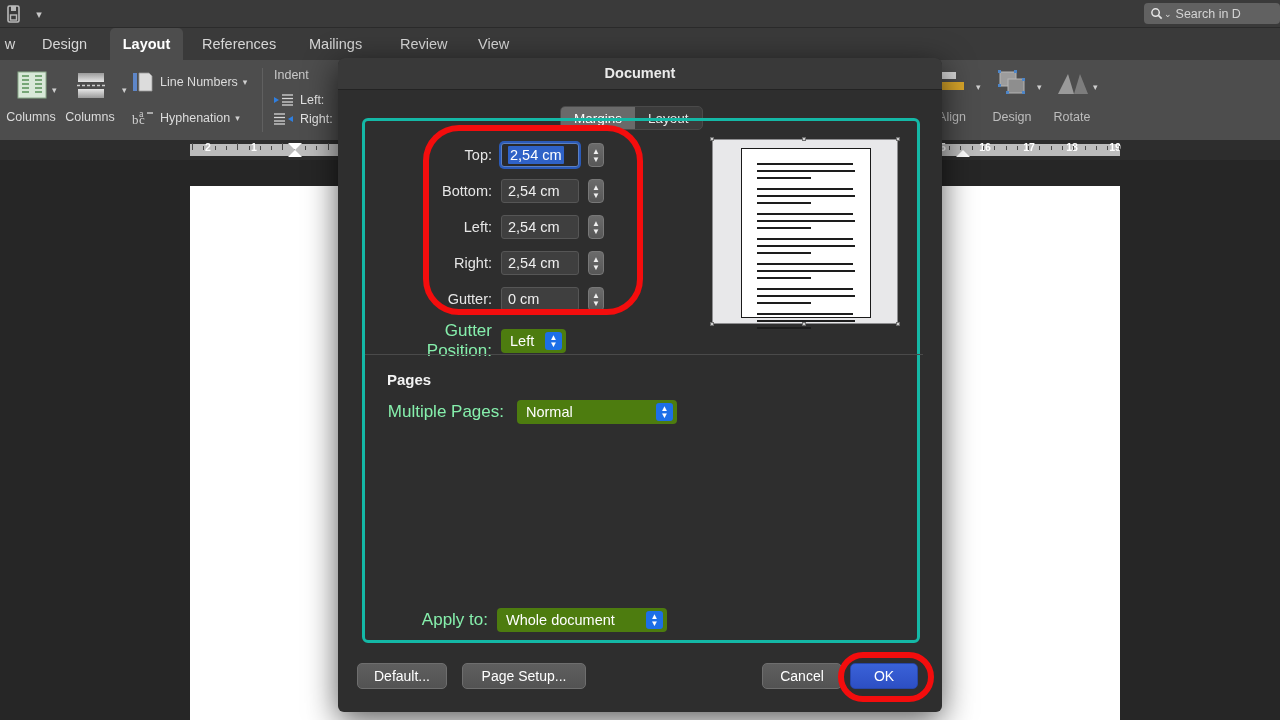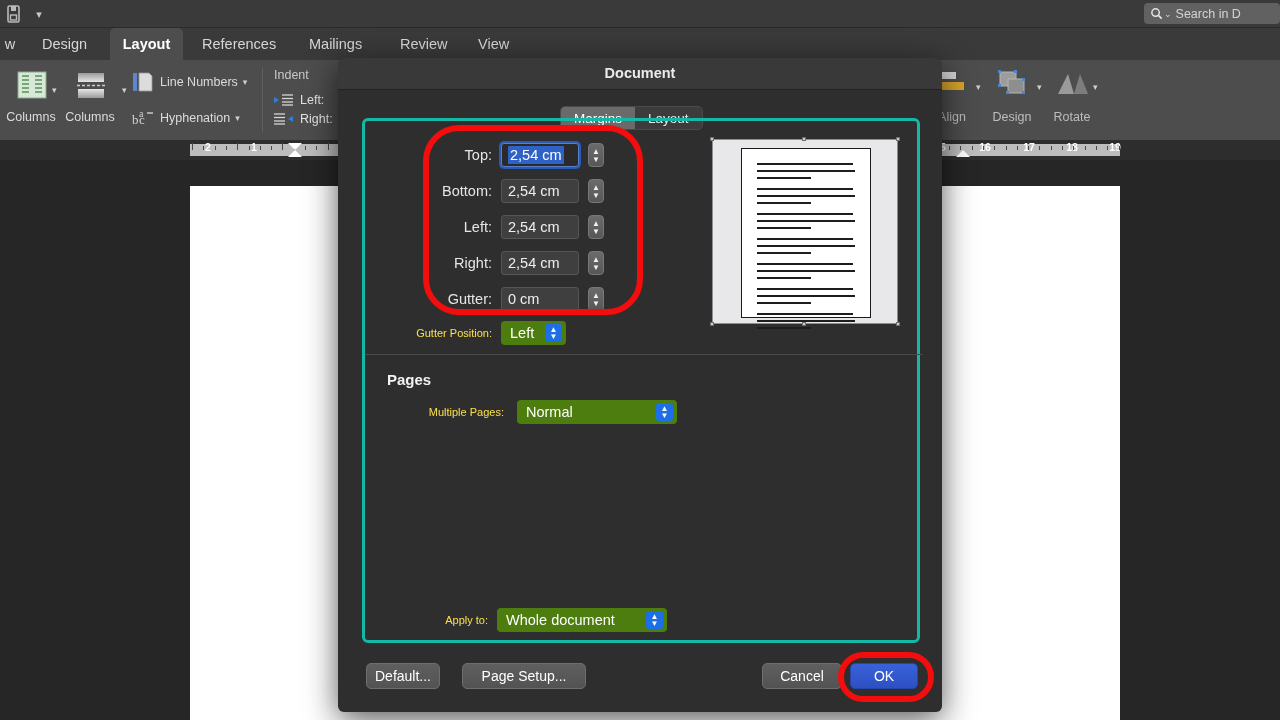--- a/index.html
+++ b/index.html
@@ -180,21 +180,21 @@
     background: #ffffff; border: 1px solid #1a1a1a;
   }
   .pv-line { position: absolute; background: #1d1d1d; height: 2px; }
   .pv-handle {
     position: absolute; width: 4px; height: 4px;
     background: #cfcfcf; border: 1px solid #6d6d6d;
   }
 
   
   .srow { position: absolute; display: flex; align-items: center; }
-  .slbl { color: #fde047; font-size: 11px; text-align: right; }
+  .slbl { color: #86efac; font-size: 17px; text-align: right; }
   .popup {
     height: 24px; background: #4d7c0f; border-radius: 4px;
     display: flex; align-items: center; color: #ffffff; font-size: 14.5px;
     padding-left: 9px; position: relative;
   }
   .popup .chev {
     position: absolute; right: 4px; top: 3px;
     width: 17px; height: 18px; background: #1d6fe8; border-radius: 3px;
     display: flex; flex-direction: column; align-items: center;
     justify-content: center; gap: 0px;
@@ -620,21 +620,21 @@
             <div class="pv-line" style="left: 15px; top: 139px; width: 96px;"></div>
             <div class="pv-line" style="left: 15px; top: 146px; width: 98px;"></div>
             <div class="pv-line" style="left: 15px; top: 153px; width: 54px;"></div>
             <div class="pv-line" style="left: 15px; top: 164px; width: 96px;"></div>
             <div class="pv-line" style="left: 15px; top: 171px; width: 98px;"></div>
             <div class="pv-line" style="left: 15px; top: 178px; width: 54px;"></div>
           </div>
       </div>
     </div>
 
-    <div class="btn" style="left:28px;top:605px;width:74px;">Default...</div>
+    <div class="btn" style="left:19px;top:605px;width:90px;">Default...</div>
     <div class="btn" style="left:124px;top:605px;width:124px;">Page Setup...</div>
     <div class="btn" style="left:424px;top:605px;width:80px;">Cancel</div>
     <div class="btn primary" style="left:512px;top:605px;width:68px;">OK</div>
 
     <div class="redring" style="left:85px;top:67px;width:220px;height:190px;border-radius:36px;"></div>
     <div class="redring" style="left:500px;top:594px;width:96px;height:50px;border-radius:28px;"></div>
   </div>
 
 </div>
 

